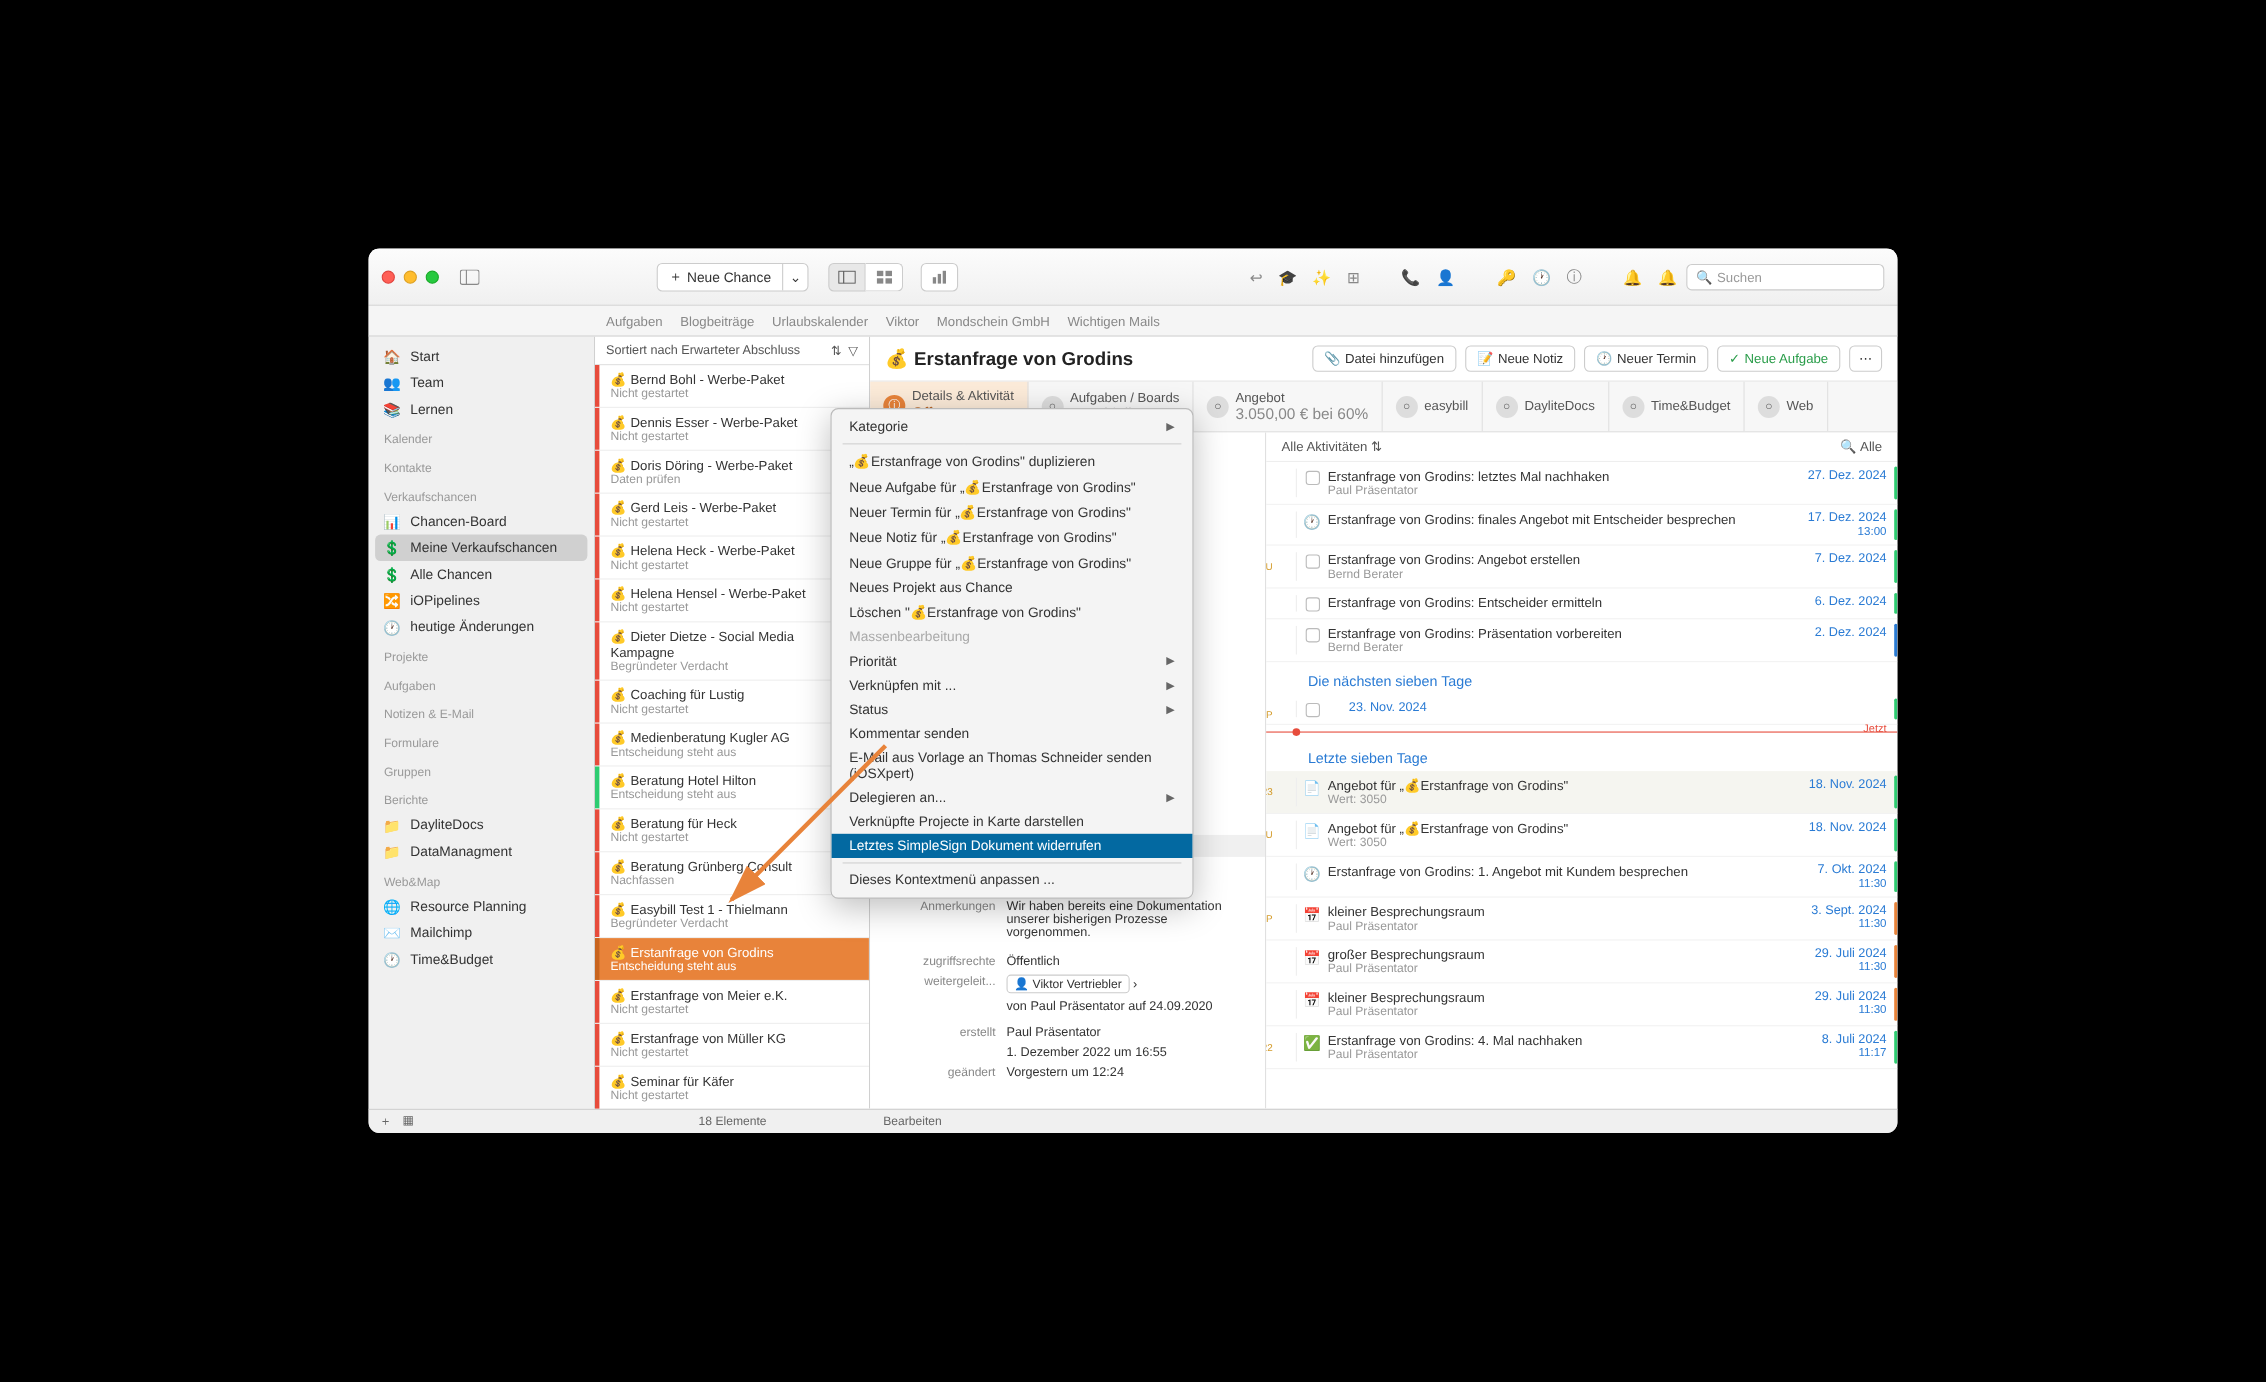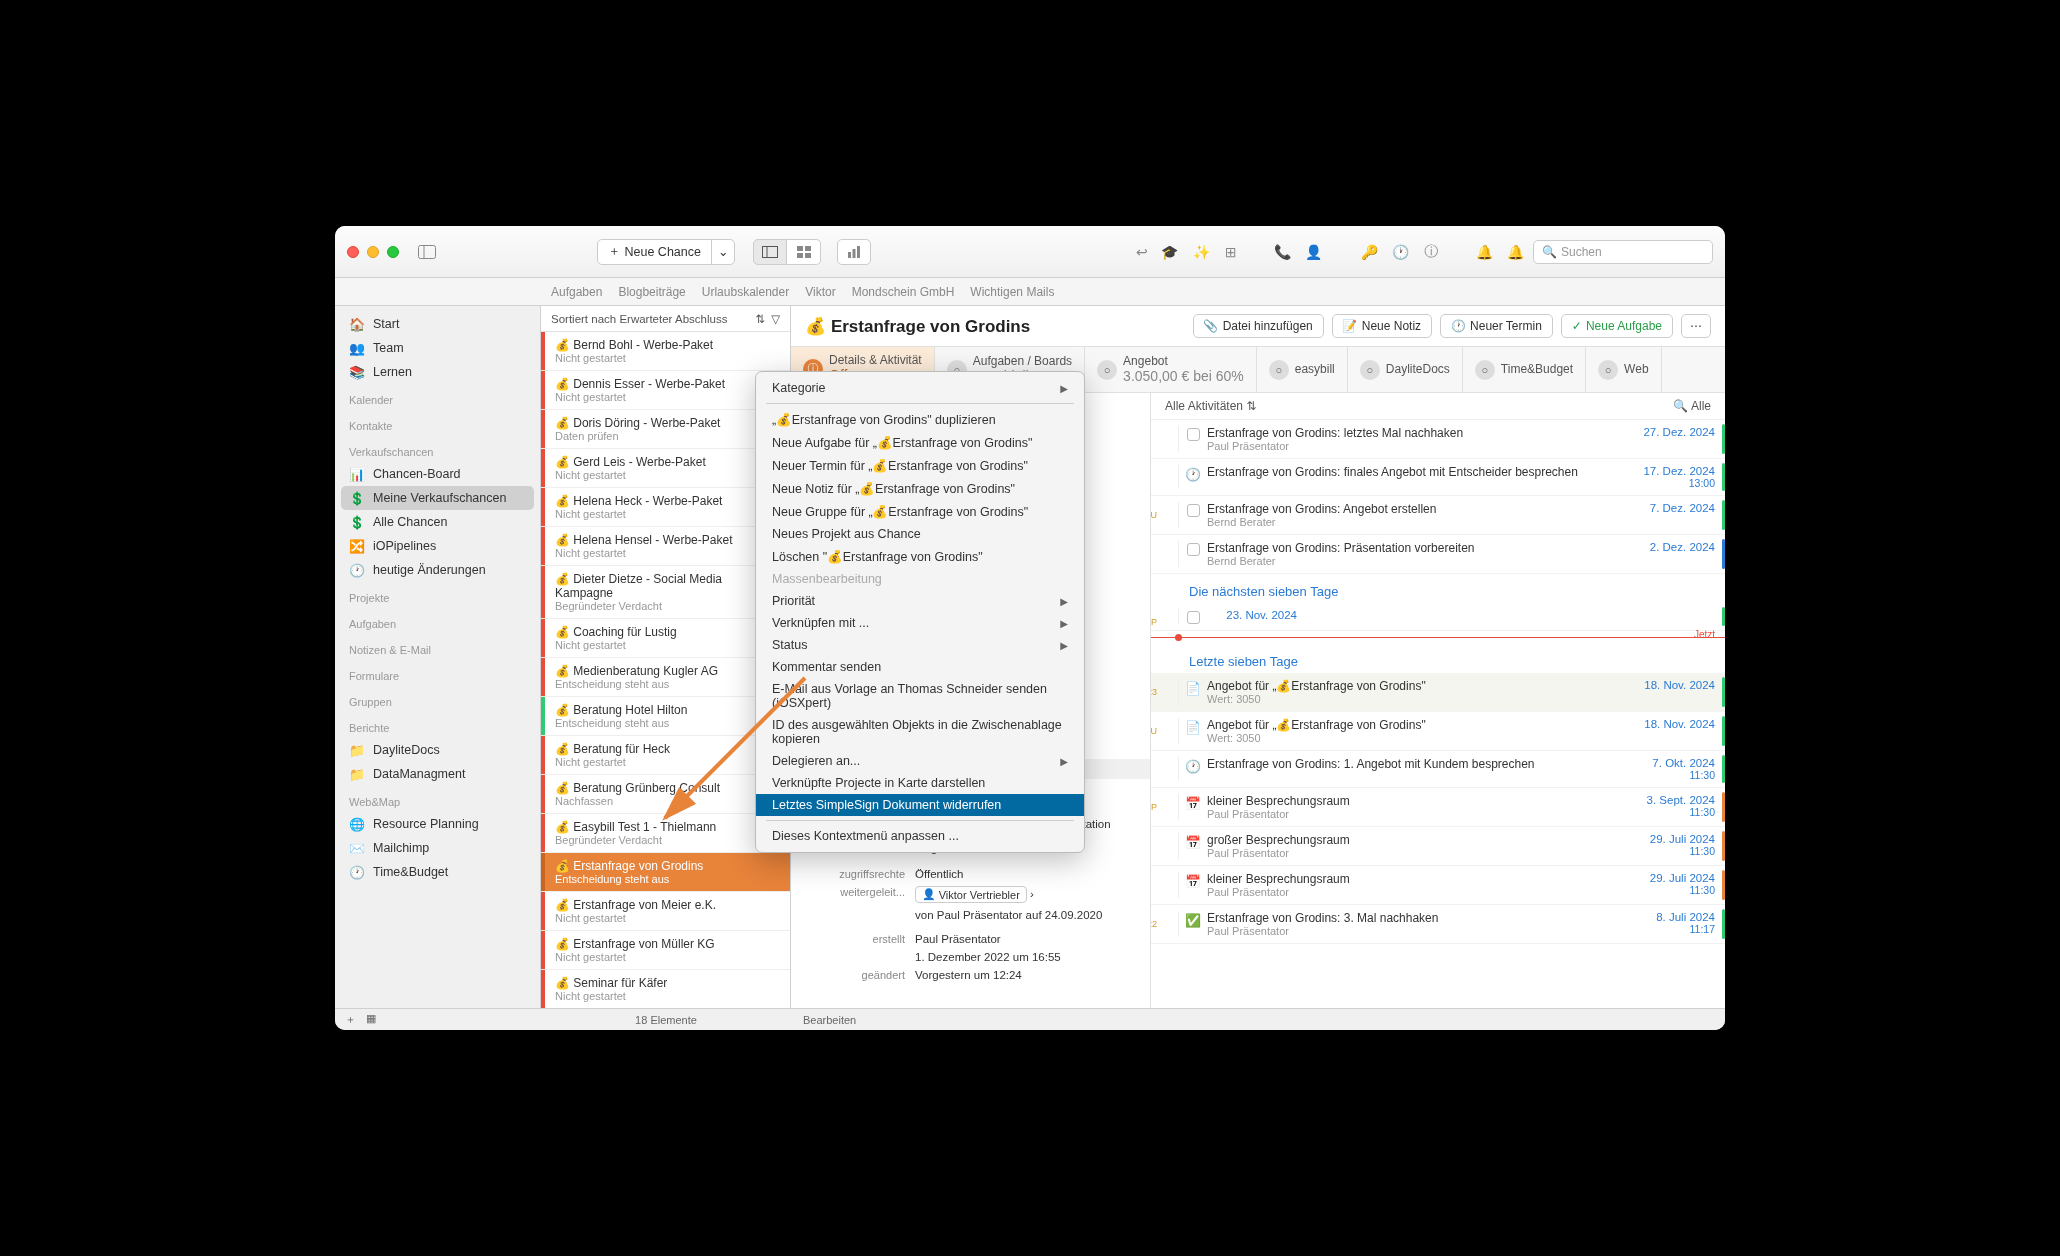--- a/index.html
+++ b/index.html
@@ -513,20 +513,32 @@
     </div>
     <div class="activity-date">7. Dez. 2024</div>
     <div class="stripe" style="background:#2ecc71"></div>
               </div>
               <div class="activity-item">
                 <div class="timeline-col"></div>
     <div class="activity-icon">
                   <span class="checkbox"></span>
                 </div>
     <div class="activity-content">
+      <div class="activity-title">Erstanfrage von Grodins: Entscheider ermitteln</div>
+
+    </div>
+    <div class="activity-date">6. Dez. 2024</div>
+    <div class="stripe" style="background:#2ecc71"></div>
+              </div>
+              <div class="activity-item">
+                <div class="timeline-col"></div>
+    <div class="activity-icon">
+                  <span class="checkbox"></span>
+                </div>
+    <div class="activity-content">
       <div class="activity-title">Erstanfrage von Grodins: Präsentation vorbereiten</div>
       <div class="activity-sub">Bernd Berater</div>
 
     </div>
     <div class="activity-date">2. Dez. 2024</div>
     <div class="stripe" style="background:#2a7bd4"></div>
               </div>
               <div class="section-title">Die nächsten sieben Tage</div>
               <div class="activity-item">
                 <div class="timeline-col">
@@ -612,21 +624,21 @@
     </div>
     <div class="activity-date">29. Juli 2024<span class="time">11:30</span></div>
     <div class="stripe" style="background:#e8833a"></div>
               </div>
               <div class="activity-item">
                 <div class="timeline-col">
                   <span class="day-badge">22</span>
                 </div>
     <div class="activity-icon">✅</div>
     <div class="activity-content">
-      <div class="activity-title">Erstanfrage von Grodins: 3. Mal nachhaken</div>
+      <div class="activity-title">Erstanfrage von Grodins: 4. Mal nachhaken</div>
       <div class="activity-sub">Paul Präsentator</div>
 
     </div>
     <div class="activity-date">8. Juli 2024<span class="time">11:17</span></div>
     <div class="stripe" style="background:#2ecc71"></div>
               </div>
             </div>
         </div>
       </div>
     </div>
@@ -681,23 +693,20 @@
       </div>
       <div class="menu-item">
         <span>Status</span>
         <span class="menu-arrow">▶</span>
       </div>
       <div class="menu-item">
         <span>Kommentar senden</span>
       </div>
       <div class="menu-item">
         <span>E-Mail aus Vorlage an Thomas Schneider senden (iOSXpert)</span>
-      </div>
-      <div class="menu-item">
-        <span>ID des ausgewählten Objekts in die Zwischenablage kopieren</span>
       </div>
       <div class="menu-item">
         <span>Delegieren an...</span>
         <span class="menu-arrow">▶</span>
       </div>
       <div class="menu-item">
         <span>Verknüpfte Projecte in Karte darstellen</span>
       </div>
       <div class="menu-item highlighted">
         <span>Letztes SimpleSign Dokument widerrufen</span>

